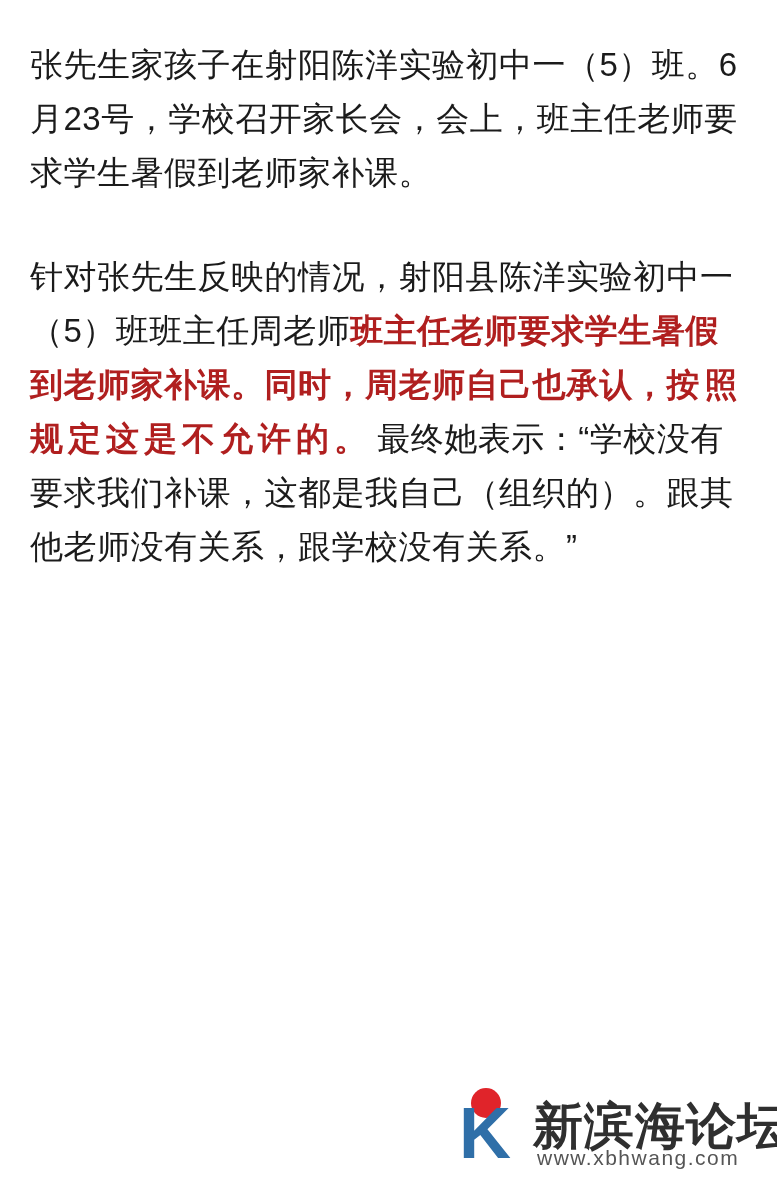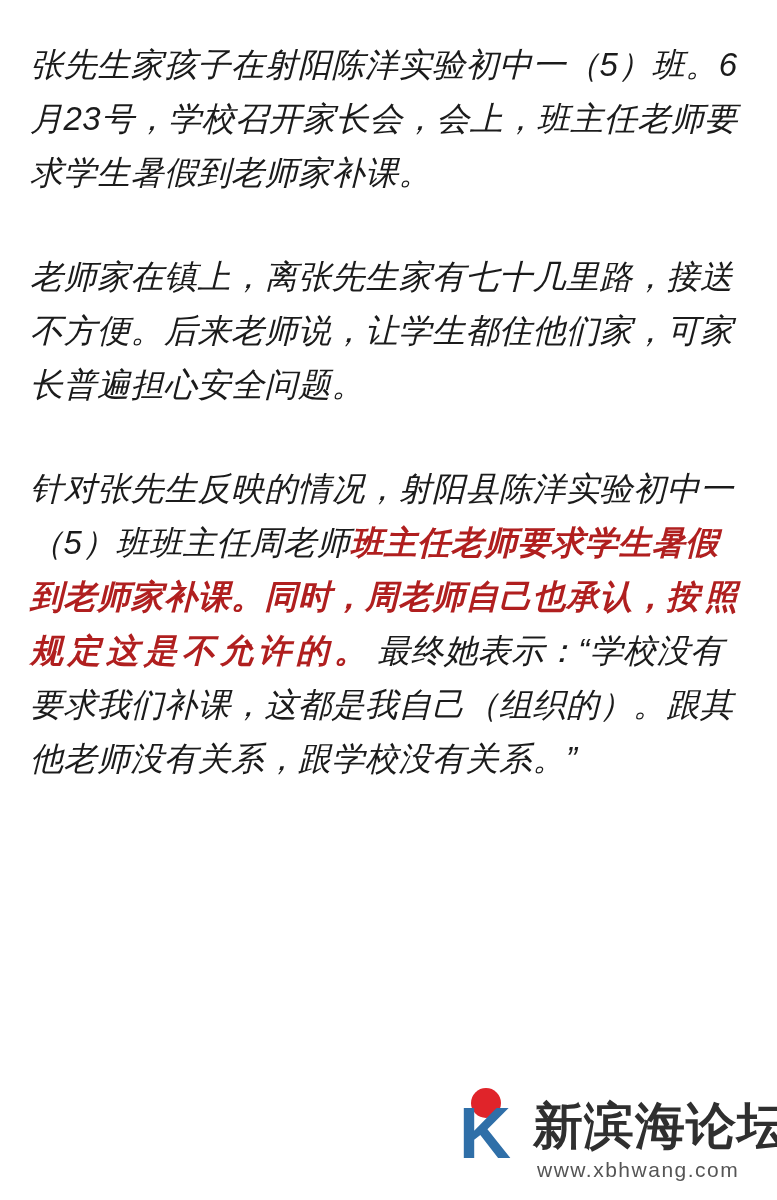--- a/index.html
+++ b/index.html
@@ -12,21 +12,20 @@
     height: 1200px;
     position: relative;
     overflow: hidden;
     font-family: "Liberation Sans", "DejaVu Sans", sans-serif;
   }
   .article {
     position: absolute;
     left: 30px;
     top: 38px;
     width: 715px;
-    font-style: italic;
   }
   .para {
     font-size: 33px;
     line-height: 54px;
     color: #1b1b1b;
     letter-spacing: 0.5px;
     margin: 0 0 50px 0;
     text-align: left;
     word-break: break-all;
   }
@@ -77,34 +76,33 @@
     font-size: 50px;
     font-weight: bold;
     color: #2f2f2f;
     letter-spacing: 1px;
     line-height: 56px;
     white-space: nowrap;
   }
   .wm-url {
     position: absolute;
     left: 78px;
-    top: 72px;
+    top: 60px;
     font-size: 21px;
     color: #555555;
     letter-spacing: 1.5px;
     white-space: nowrap;
     font-family: "Liberation Sans", "DejaVu Sans", sans-serif;
   }
 </style>
 </head>
 <body>
 
 <div class="article">
   <p class="para" id="p1"><span>张先生家孩子在射阳陈洋实验初中一（5）班。6月23号，学校召开家长会，会上，班主任老师要求学生暑假到老师家补课。</span></p>
-  <p class="para" id="p2"><span>老师家在镇上，离张先生家有七十几里路，接送不方便。后来老师说，让学生都住他们家，可家长普遍担心安全问题。</span></p>
   <p class="para" id="p4"><span>针对张先生反映的情况，射阳县陈洋实验初中一（5）班班主任周老师</span><span class="hl">班主任老师要求学生暑假到老师家补课。同时，周老师自己也承认，</span><span class="hl-spaced">按照规定这是不允许的</span><span class="hl">。</span><span> 最终她表示：“学校没有要求我们补课，这都是我自己（组织的）。跟其他老师没有关系，跟学校没有关系。”</span></p>
 </div>
 
 <div class="watermark">
   <div class="wm-dot"></div>
   <div class="wm-k">K</div>
   <div class="wm-title">新滨海论坛</div>
   <div class="wm-url">www.xbhwang.com</div>
 </div>
 

